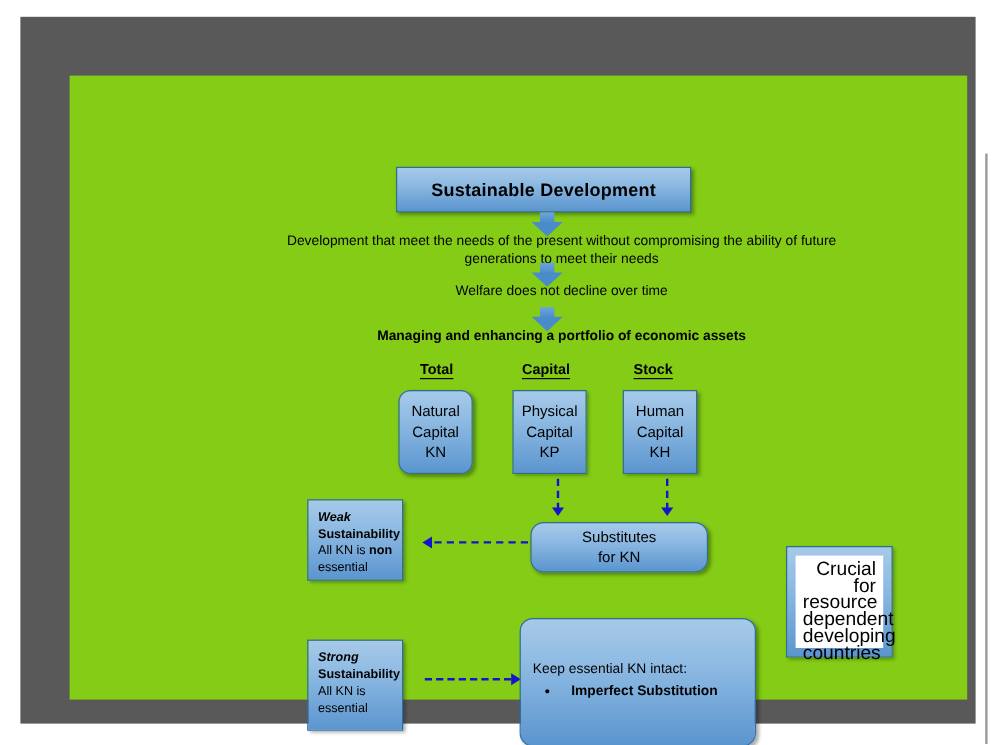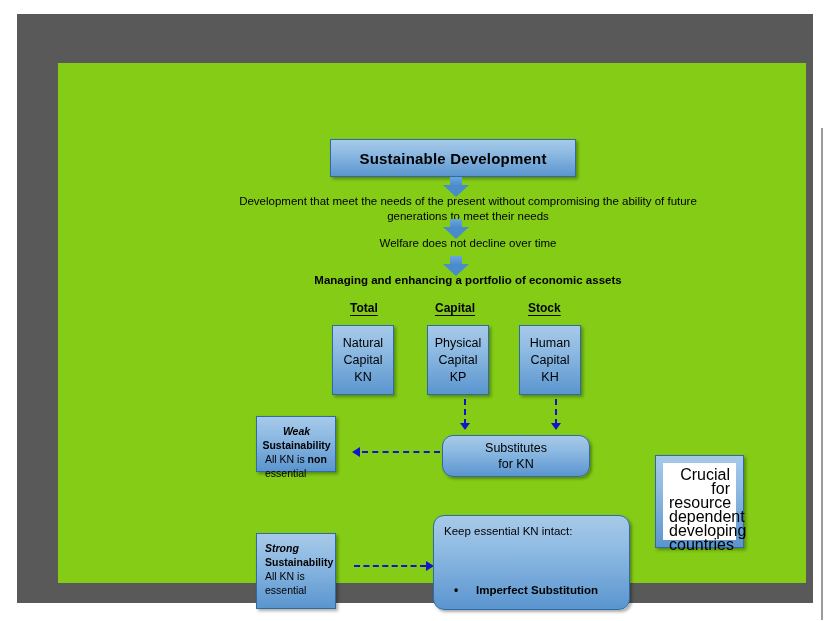--- a/index.html
+++ b/index.html
@@ -117,21 +117,21 @@
   #head-capital { left: 377px; top: 238px; }
   #head-stock   { left: 470px; top: 238px; }
 
   
   .capitalbox {
     width: 62px;
     height: 70px;
     font-size: 12.5px;
     line-height: 17px;
   }
-  #cap-natural  { left: 274px; top: 262px; }
+  #cap-natural  { left: 274px; top: 262px; border-radius: 10px; }
   #cap-physical { left: 369px; top: 262px; }
   #cap-human    { left: 461px; top: 262px; }
 
   
   .dash-v {
     position: absolute;
     width: 2px;
     border-left: 2px dashed #1414cc;
   }
   #dash-v-1 { left: 406px; top: 336px; height: 26px; }
@@ -172,21 +172,21 @@
 
   
   .sustbox {
     width: 80px;
     padding: 7px 7px 7px 8px;
     font-size: 10.5px;
     line-height: 14px;
     text-align: left;
     justify-content: flex-start;
   }
-  #weak-box   { left: 198px; top: 353px; height: 56px; align-items: center; }
+  #weak-box   { left: 198px; top: 353px; height: 68px; }
   #strong-box { left: 198px; top: 470px; height: 76px; }
   .sust-kw { font-weight: bold; font-style: italic; display: block; }
   .sust-sub { font-weight: bold; display: block; }
   .sust-body { display: block; }
   .sust-body b { font-weight: bold; }
 
   
   #subs-box {
     left: 384px;
     top: 372px;
@@ -194,25 +194,25 @@
     height: 42px;
     font-size: 12.5px;
     line-height: 16px;
   }
 
   
   #keep-box {
     left: 375px;
     top: 452px;
     width: 197px;
-    height: 95px;
+    height: 107px;
     padding: 9px 10px;
     font-size: 11.5px;
     text-align: left;
-    justify-content: space-between;
+    justify-content: center;
   }
   #keep-title { margin-bottom: 3px; }
   #keep-list { list-style: none; font-weight: bold; }
   #keep-list li {
     position: relative;
     padding-left: 32px;
     line-height: 19px;
   }
   #keep-list li::before {
     content: "\2022";

